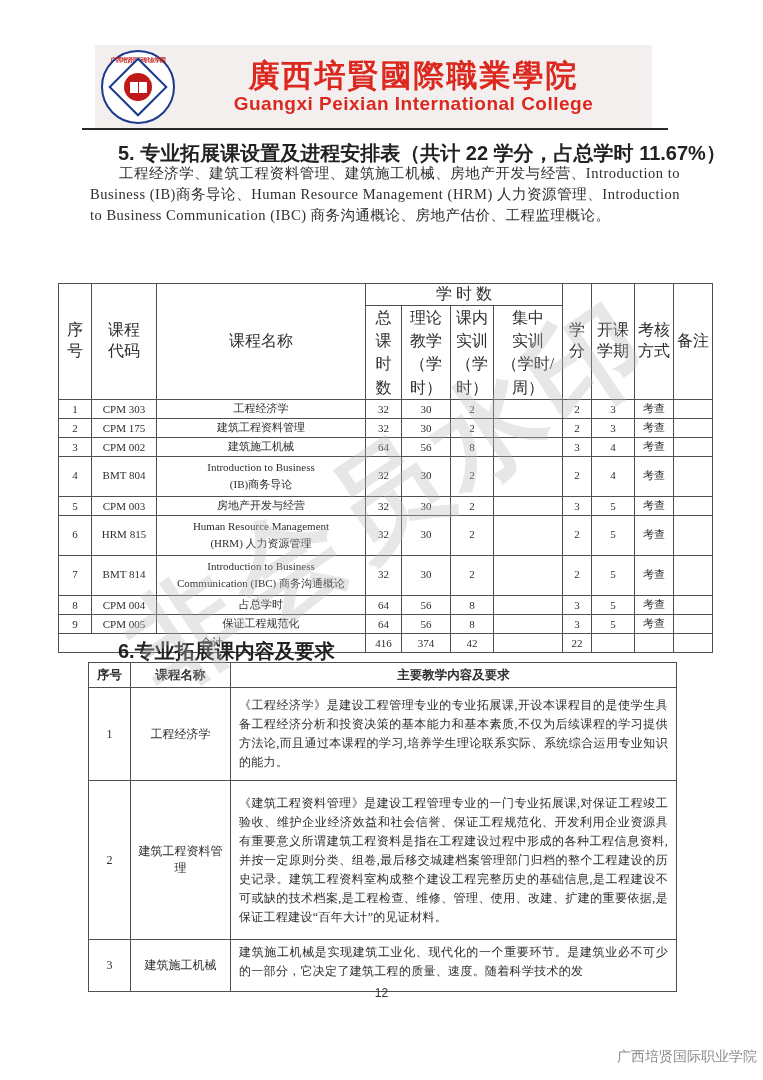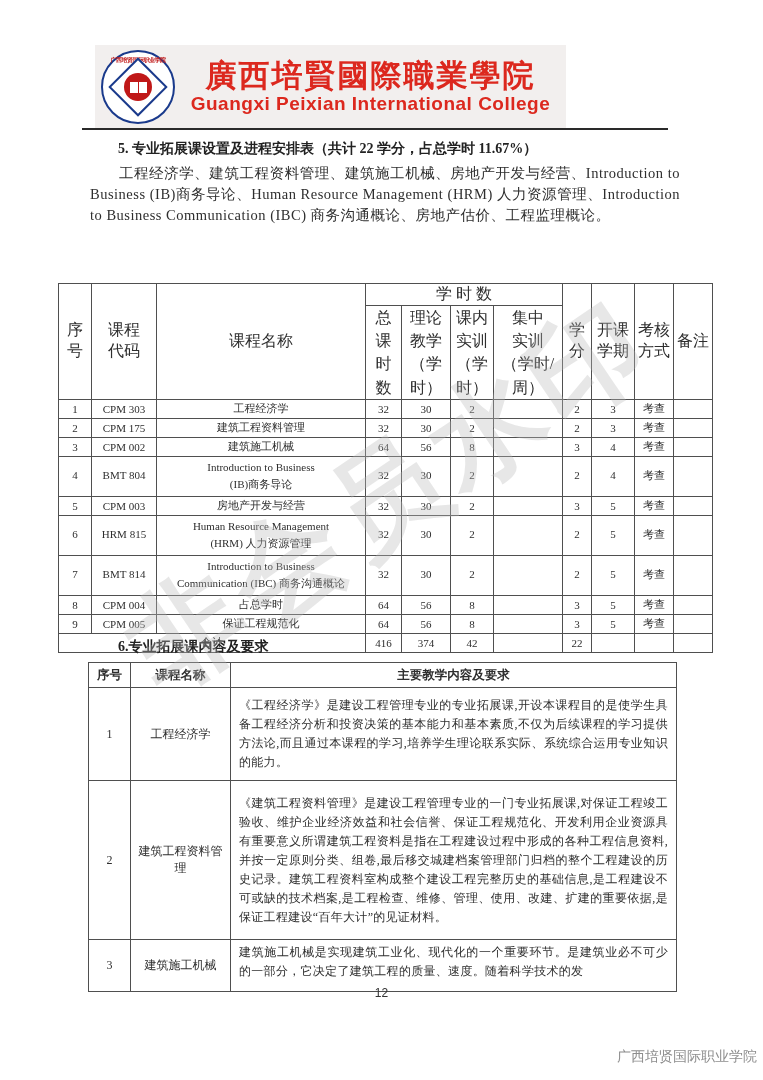--- a/index.html
+++ b/index.html
@@ -6,21 +6,21 @@
   body {
     width:763px; height:1080px; position:relative; overflow:hidden;
     background:#ffffff;
     font-family:"Liberation Serif","DejaVu Serif",serif;
     color:#3a3a3a;
   }
   .page { position:absolute; inset:0; }
 
   
   .letterhead {
-    position:absolute; left:95px; top:45px; width:471px; height:83px;
+    position:absolute; left:95px; top:45px; width:557px; height:83px;
     background:#f2efee; display:flex; align-items:center;
   }
   .logo-wrap { width:86px; height:74px; display:flex; align-items:center; justify-content:center; }
   .logo-circle {
     width:70px; height:70px; border-radius:50%;
     border:2px solid #1a3a8c; background:#fff;
     display:flex; align-items:center; justify-content:center; position:relative;
   }
   .logo-arc-text {
     position:absolute; top:4px; left:0; right:0; text-align:center;
@@ -46,22 +46,22 @@
     font-family:"Liberation Serif","DejaVu Serif",serif;
   }
   .head-en {
     color:#dc281e; font-weight:bold; font-size:19px; letter-spacing:0.5px;
     font-family:"Liberation Sans","DejaVu Sans",sans-serif;
   }
   .head-rule { position:absolute; left:82px; top:128px; width:586px; height:2px; background:#2a2a2a; }
 
   
   .sec-heading {
-    position:absolute; left:118px; font-size:14px; font-weight:bold; color:#222;
-    font-family:Liberation Serif, serif;
+    position:absolute; left:118px; font-size:20px; font-weight:bold; color:#222;
+    font-family:Liberation Sans, sans-serif;
   }
   .sec5 { top:140px; }
   .sec6 { top:638px; }
   .intro-para {
     position:absolute; left:90px; top:163px; width:590px;
     font-size:14.5px; line-height:21px; text-align:justify; text-indent:2em;
     color:#2e2e2e; letter-spacing:0.5px;
   }
 
   

